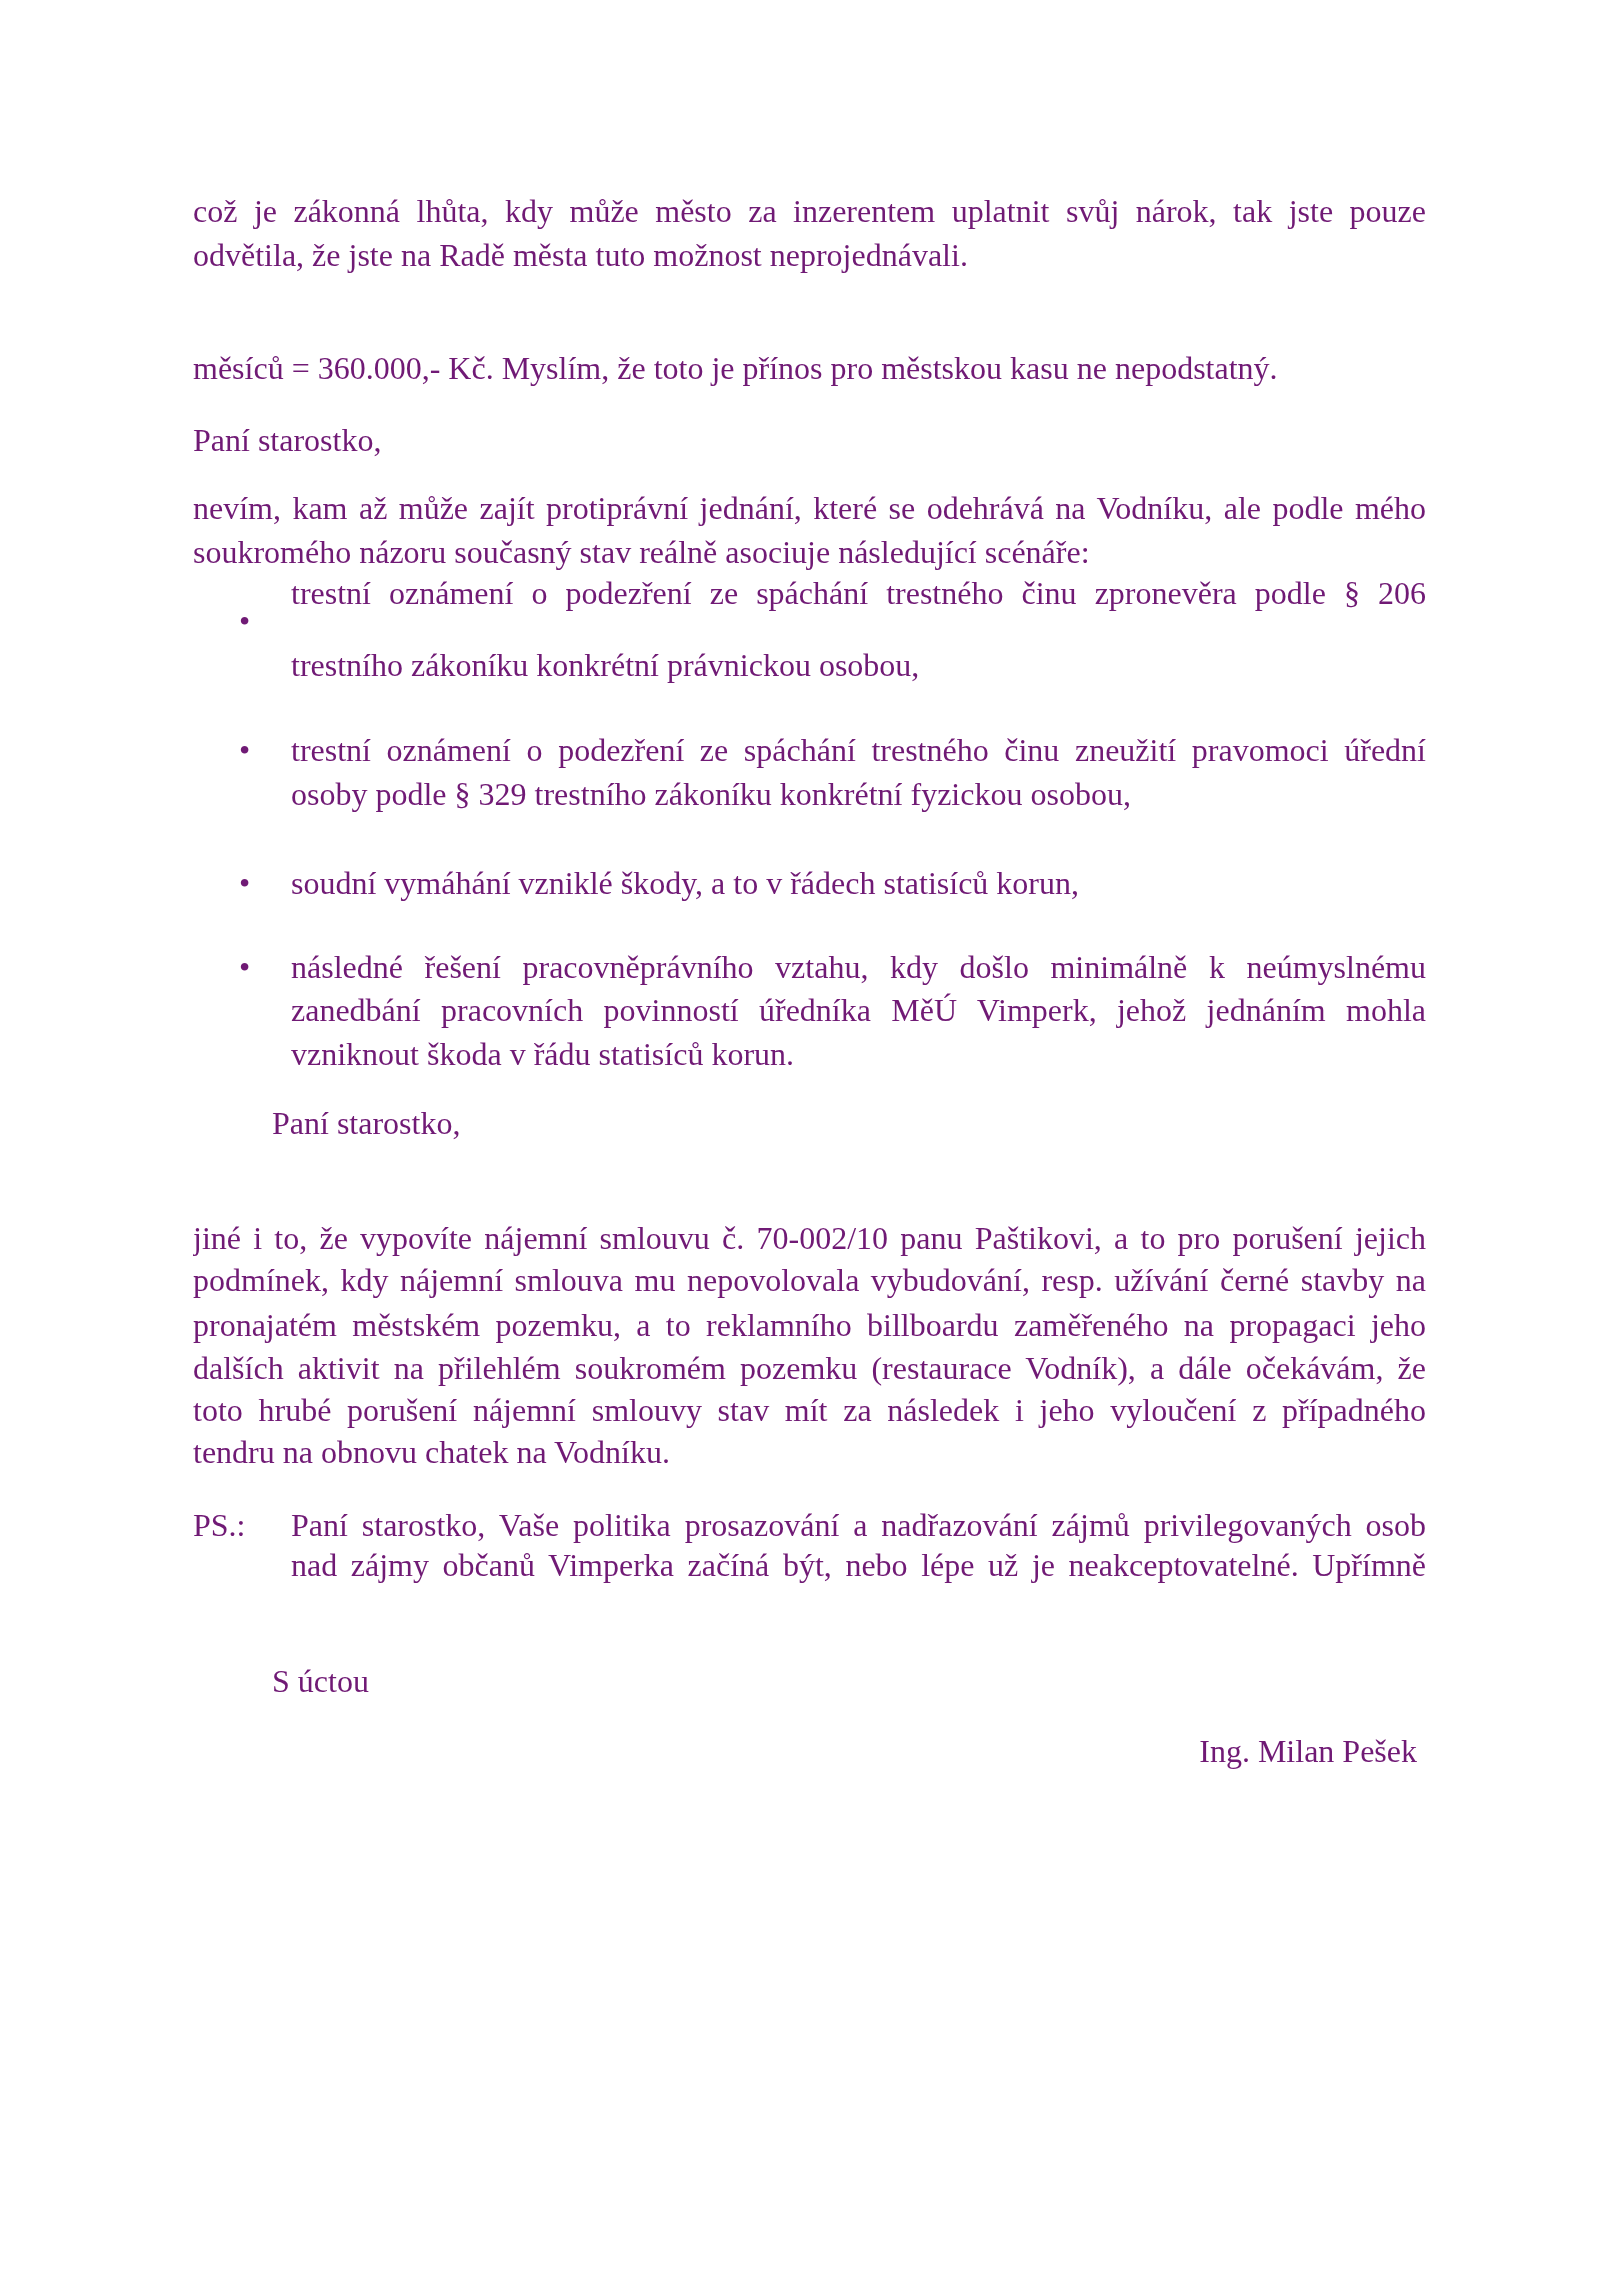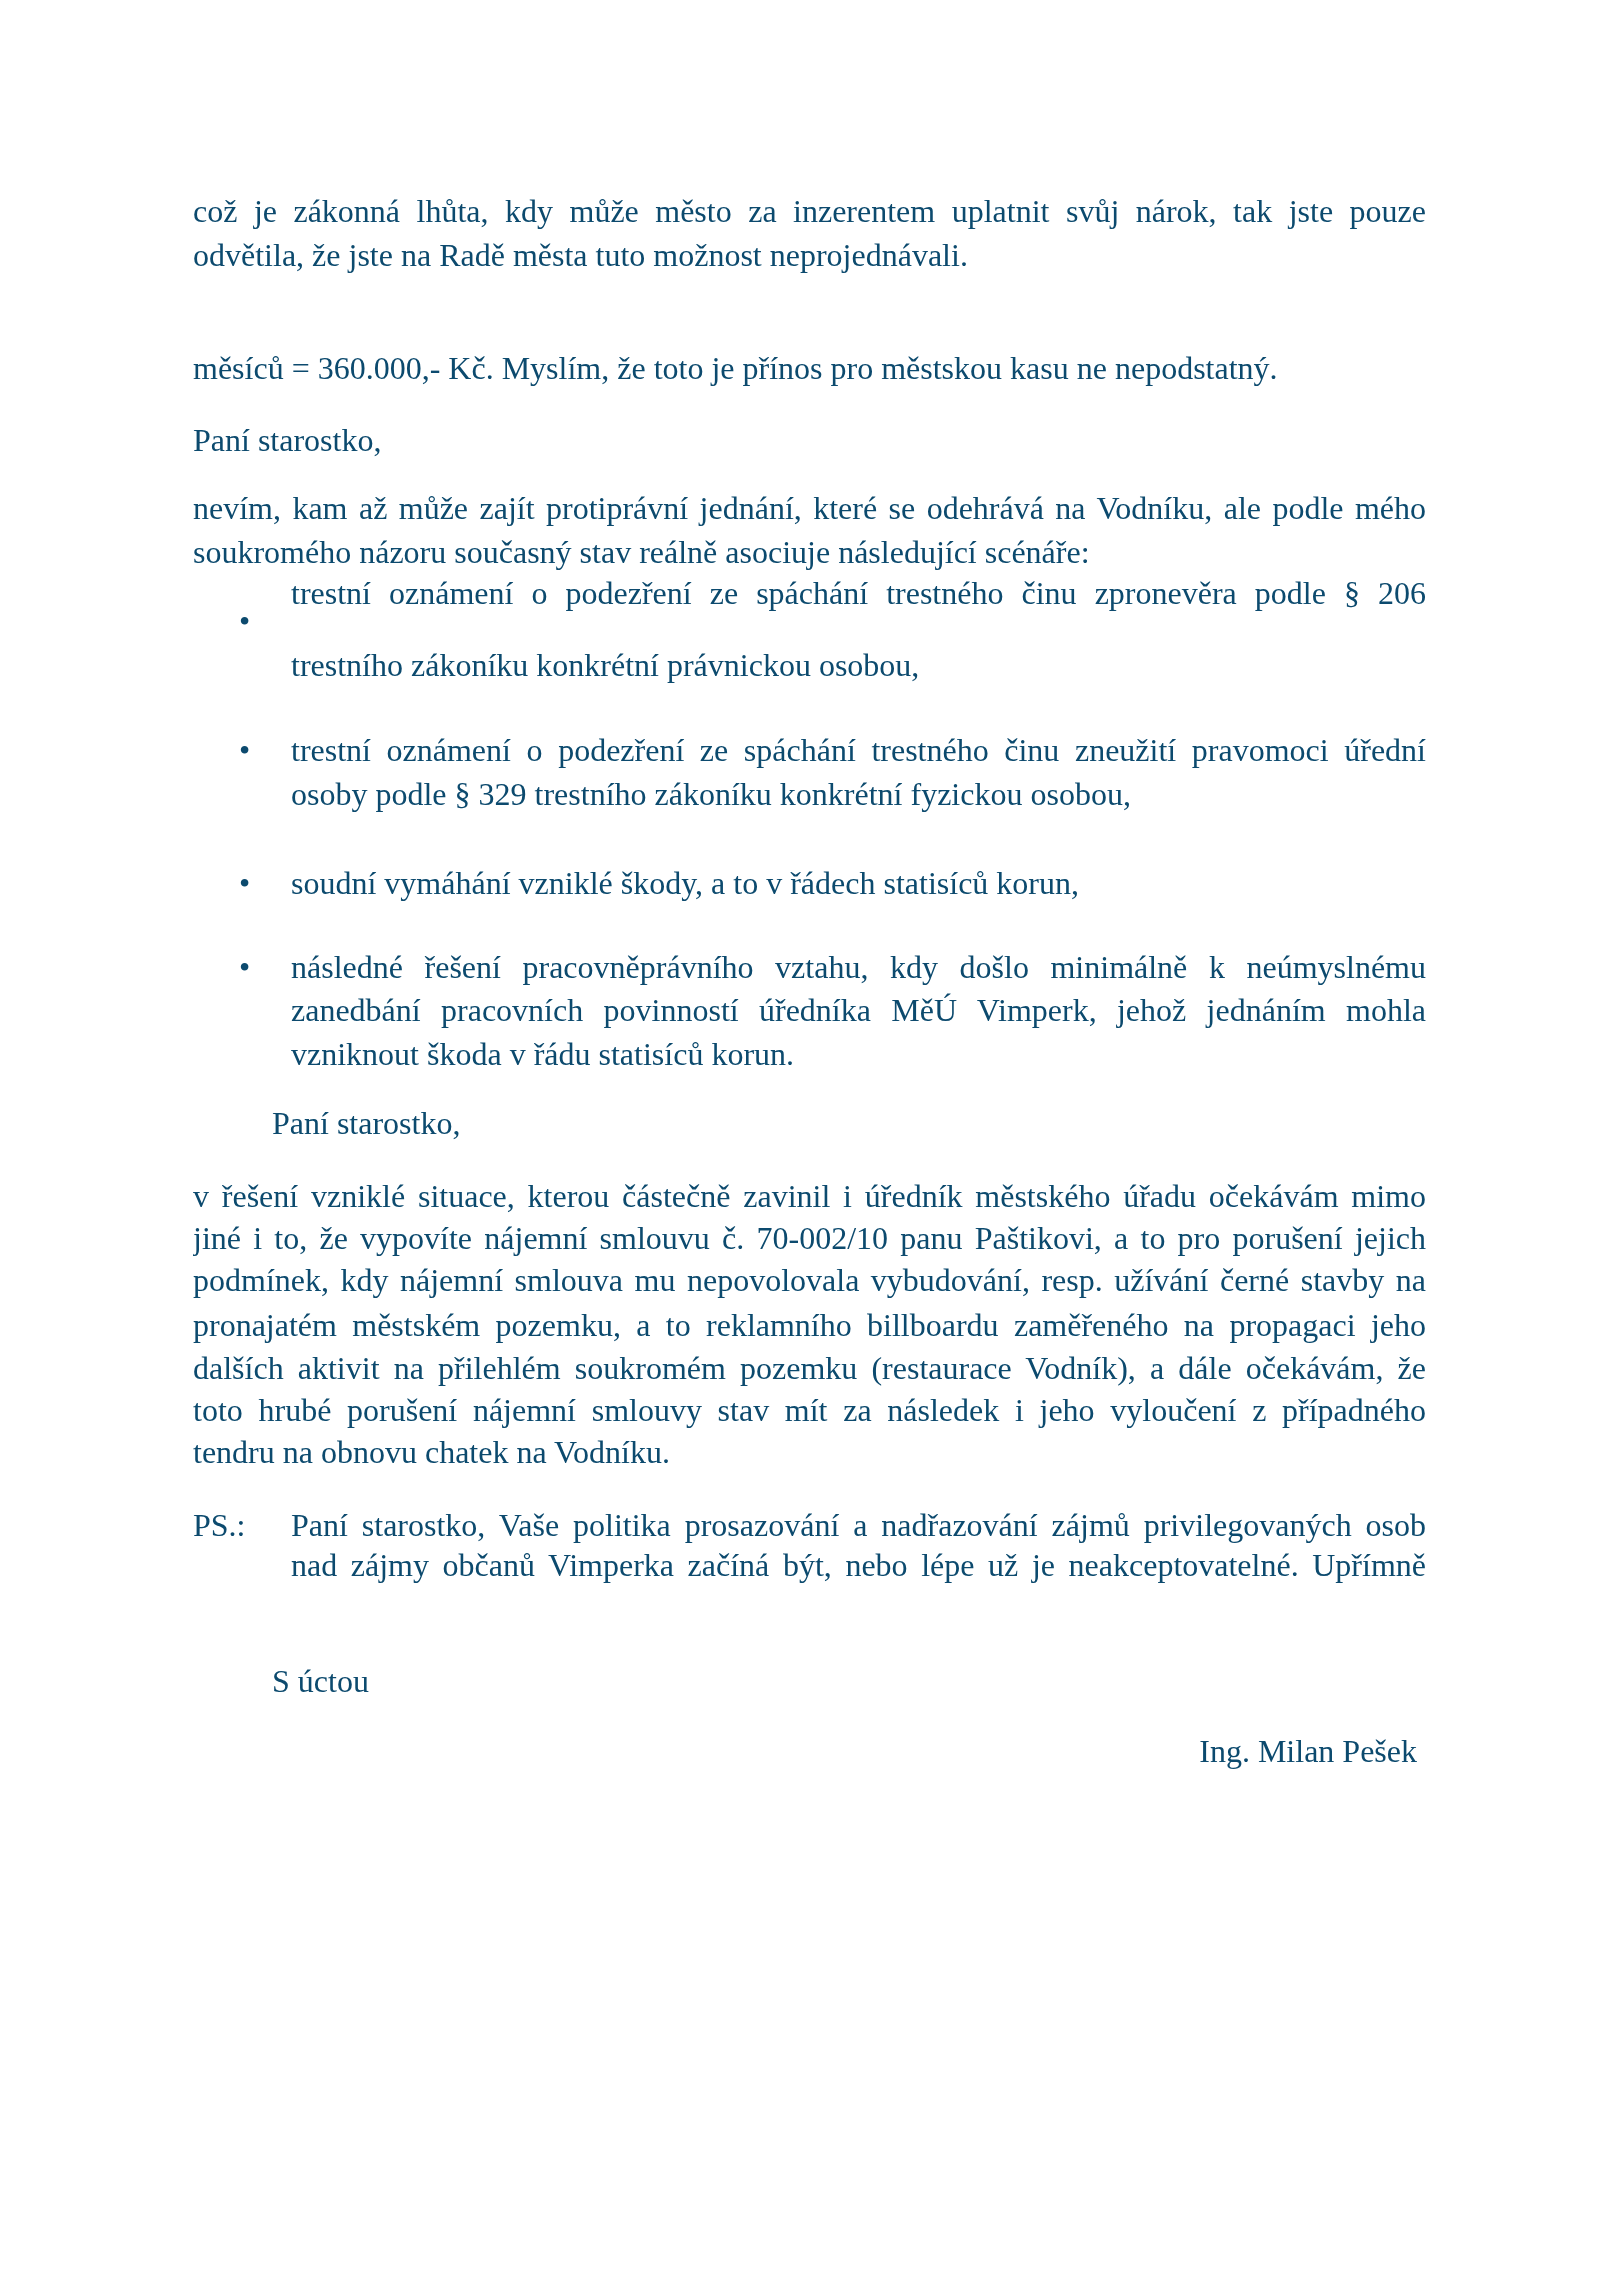--- a/index.html
+++ b/index.html
@@ -1,17 +1,17 @@
 <!DOCTYPE html>
 <html><head>
 <meta charset="utf-8">
 <style>
   html, body { margin: 0; padding: 0; background: #ffffff; }
   body { width: 1621px; height: 2293px; position: relative; overflow: hidden; }
-  .page { position: absolute; left: 0; top: 0; width: 1621px; height: 2293px; background: #fff; color: #0c4a6e;
+  .page { position: absolute; left: 0; top: 0; width: 1621px; height: 2293px; background: #fff; color: #701a75;
           font-family: "Liberation Serif", "DejaVu Serif", serif; font-size: 32px; }
   .ln { position: absolute; height: 43px; line-height: 43px; white-space: nowrap; }
   .j { text-align: justify; text-align-last: justify; white-space: normal; overflow: hidden; }
   .full { left: 193px; width: 1233px; }
   .ind { left: 291px; width: 1135px; }
   .bullet { position: absolute; left: 239px; height: 43px; line-height: 43px; font-size: 32px; }
   .ps-label { position: absolute; left: 193px; height: 43px; line-height: 43px; }
   .sig { position: absolute; right: 204px; height: 43px; line-height: 43px; text-align: right; }
   b { font-weight: normal; }
 </style>
@@ -54,21 +54,20 @@
     <div>
       <span class="bullet" style="top:946px">•</span>
       <div class="ln ind j" style="top:946px">následné řešení pracovněprávního vztahu, kdy došlo minimálně k neúmyslnému</div>
       <div class="ln ind j" style="top:989px">zanedbání pracovních povinností úředníka MěÚ Vimperk, jehož jednáním mohla</div>
       <div class="ln ind" style="top:1033px">vzniknout škoda v řádu statisíců korun.</div>
     </div>
   </div>
 
   <div class="ln" style="top:1102px; left:272px">Paní starostko,</div>
 
-  <div class="ln full j" style="top:1175px">v řešení vzniklé situace, kterou částečně zavinil i úředník městského úřadu očekávám mimo</div>
   <div class="ln full j" style="top:1217px">jiné i to, že vypovíte nájemní smlouvu č. 70-002/10 panu Paštikovi, a to pro porušení jejich</div>
   <div class="ln full j" style="top:1259px">podmínek, kdy nájemní smlouva mu nepovolovala vybudování, resp. užívání černé stavby na</div>
   <div class="ln full j" style="top:1304px">pronajatém městském pozemku, a to reklamního billboardu zaměřeného na propagaci jeho</div>
   <div class="ln full j" style="top:1347px">dalších aktivit na přilehlém soukromém pozemku (restaurace Vodník), a dále očekávám, že</div>
   <div class="ln full j" style="top:1389px">toto hrubé porušení nájemní smlouvy stav mít za následek i jeho vyloučení z případného</div>
   <div class="ln full" style="top:1431px">tendru na obnovu chatek na Vodníku.</div>
 
   <div class="ps-label" style="top:1504px">PS.:</div>
   <div class="ln ind j" style="top:1504px">Paní starostko, Vaše politika prosazování a nadřazování zájmů privilegovaných osob</div>
   <div class="ln ind j" style="top:1544px">nad zájmy občanů Vimperka začíná být, nebo lépe už je neakceptovatelné. Upřímně</div>

